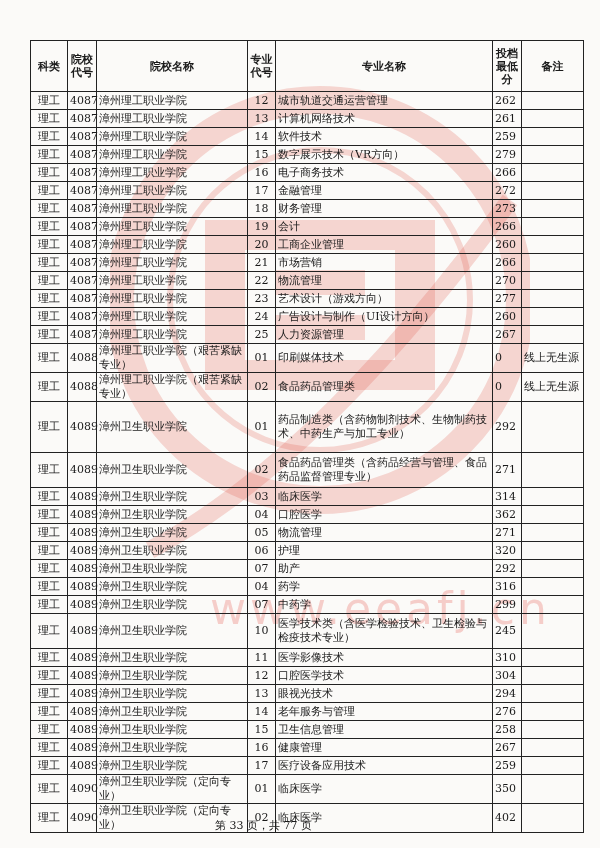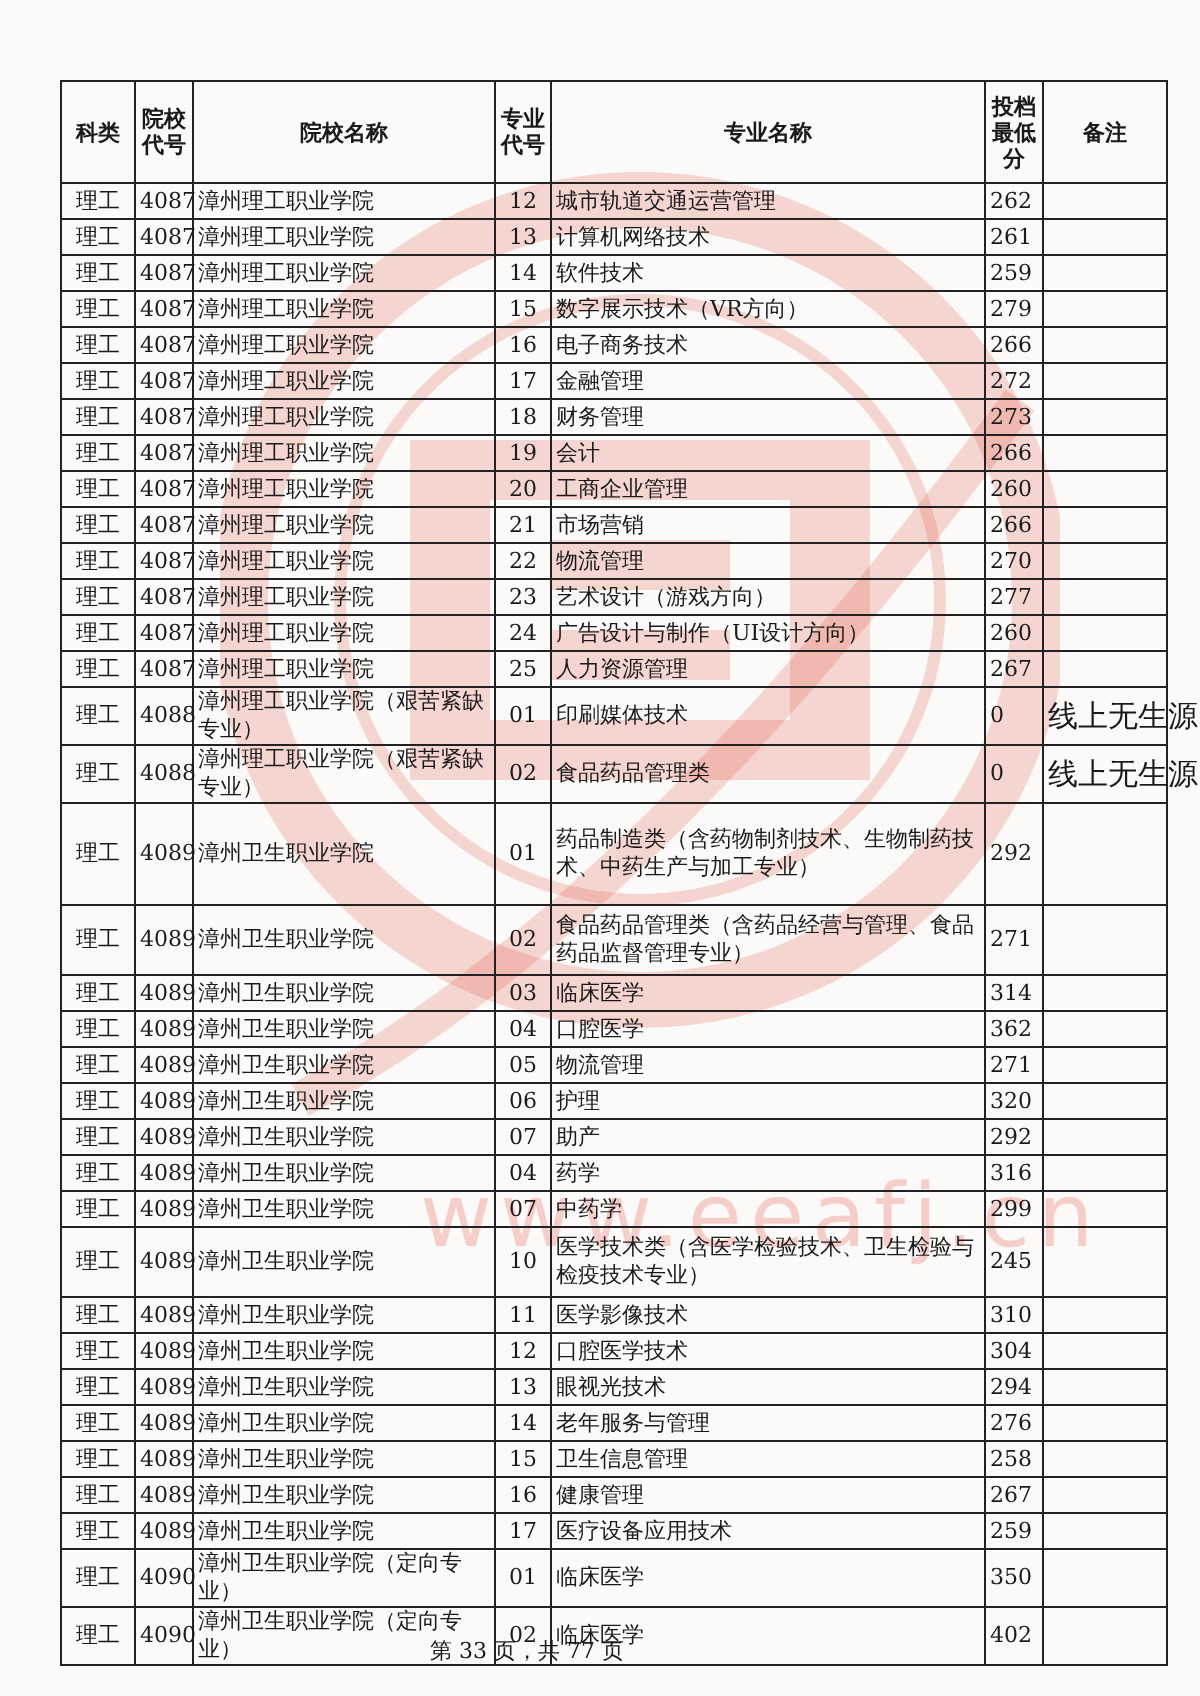--- a/index.html
+++ b/index.html
@@ -48,21 +48,21 @@
     font-weight: bold;
     font-size: 11px;
     text-align: center;
     height: 50px;
     line-height: 13px;
   }
   table.score-table td { height: 17px; }
   td.c-cat, td.c-code, td.c-mcode { text-align: center; }
   td.c-score { text-align: left; padding-right: 2px; }
   td.c-name, td.c-major { text-align: left; }
-  td.c-note { text-align: left; font-size: 15px; white-space: nowrap; }
+  td.c-note { text-align: left; font-size: 11px; white-space: nowrap; }
   tr.tall2 td { height: 34px; }
   tr.tall3 td { height: 50px; }
   .footer {
     position: absolute;
     left: 0; width: 527px;
     top: 818px;
     text-align: center;
     font-size: 11px;
     z-index: 1;
   }

